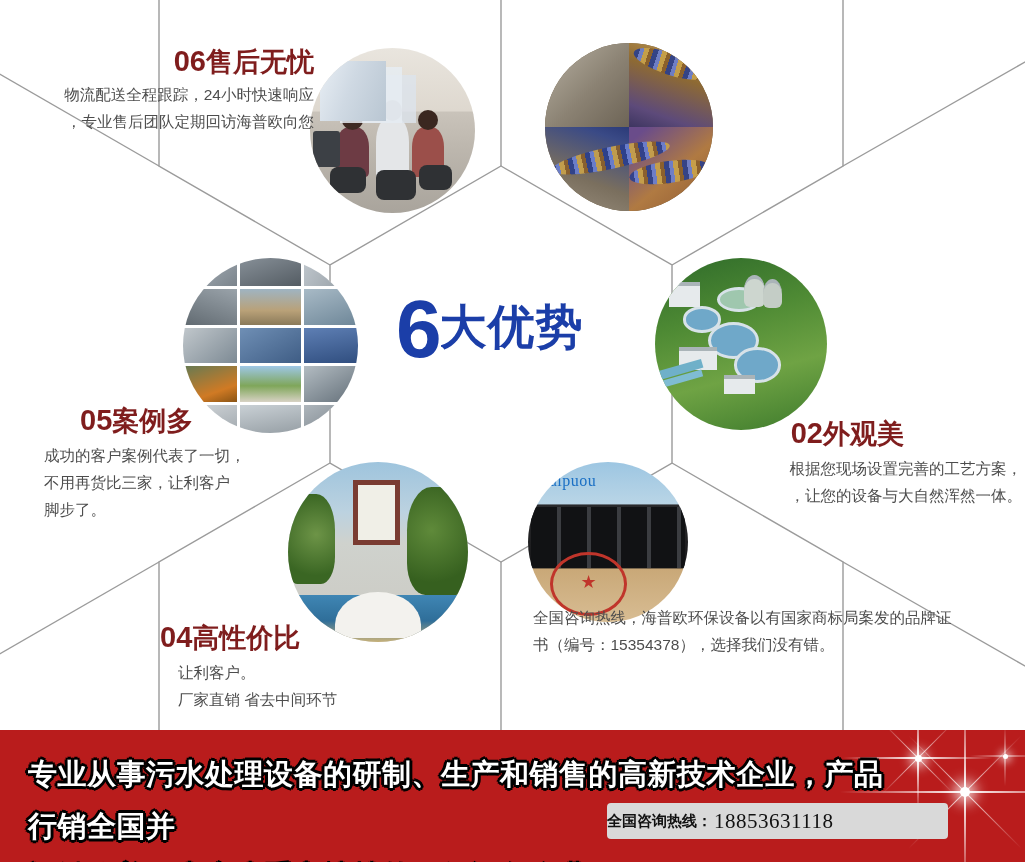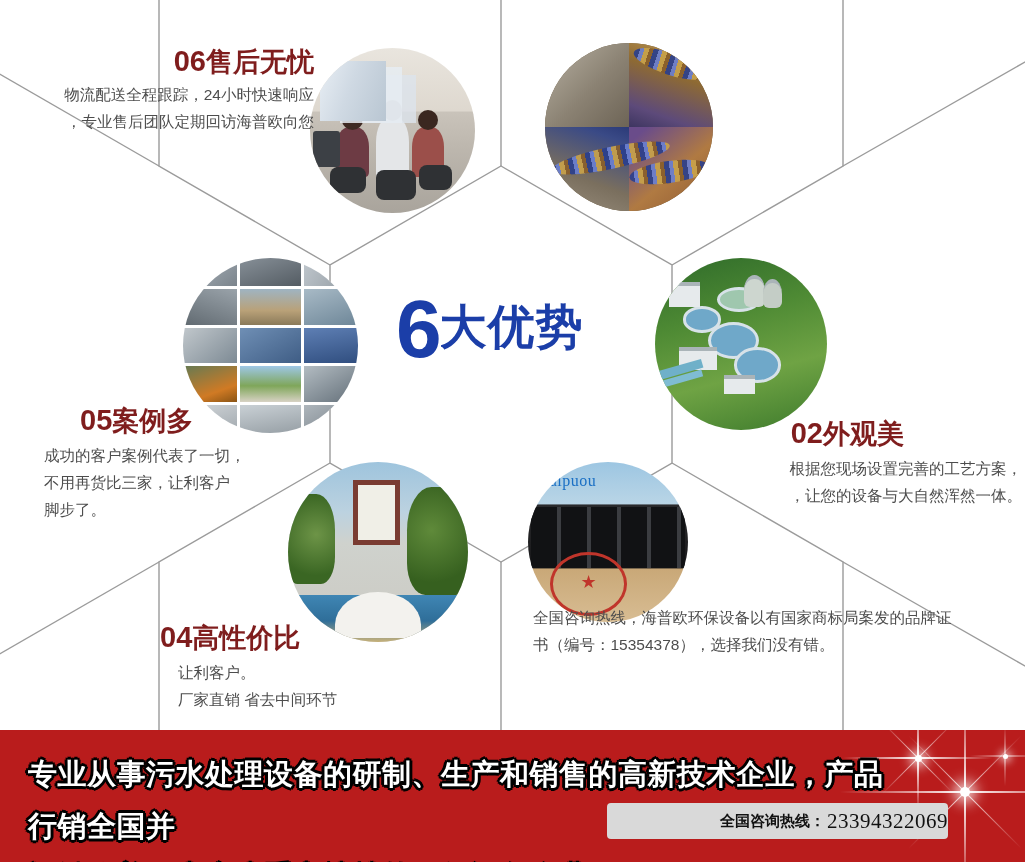--- a/index.html
+++ b/index.html
@@ -129,21 +129,21 @@
     position:absolute;left:28px;top:18px;width:870px;
     color:#ffffff;font-weight:bold;font-size:29px;line-height:52px;
     letter-spacing:.5px;
     text-shadow:
       -2px -2px 0 #000, 2px -2px 0 #000, -2px 2px 0 #000, 2px 2px 0 #000,
       -3px 0 0 #000, 3px 0 0 #000, 0 -3px 0 #000, 0 3px 0 #000;
   }
   #hotline{
     position:absolute;left:607px;top:803px;width:341px;height:36px;
     background:#d9d9d9;border-radius:4px;
-    display:flex;align-items:center;justify-content:flex-end;
+    display:flex;align-items:center;justify-content:flex-start;
     color:#111;white-space:nowrap;
   }
   #hotline .lbl{font-size:15px;font-weight:bold;font-family:"Liberation Sans",sans-serif;}
   #hotline .num{font-size:21px;font-family:"Liberation Serif",serif;letter-spacing:.5px;margin-left:2px;}
 </style>
 </head>
 <body>
 
 <div id="stage">
 
@@ -316,16 +316,16 @@
     </div>
 
     <div id="banner-text">
       <div>专业从事污水处理设备的研制、生产和销售的高新技术企业，产品行销全国并</div>
       <div>远销欧美，山东省重点扶持的环保设备企业。</div>
     </div>
   </div>
 
   <div id="hotline">
     <span class="lbl">全国咨询热线：</span>
-    <span class="num">23394322069</span>
+    <span class="num">18853631118</span>
   </div>
 
 </div>
 
 </body></html>

